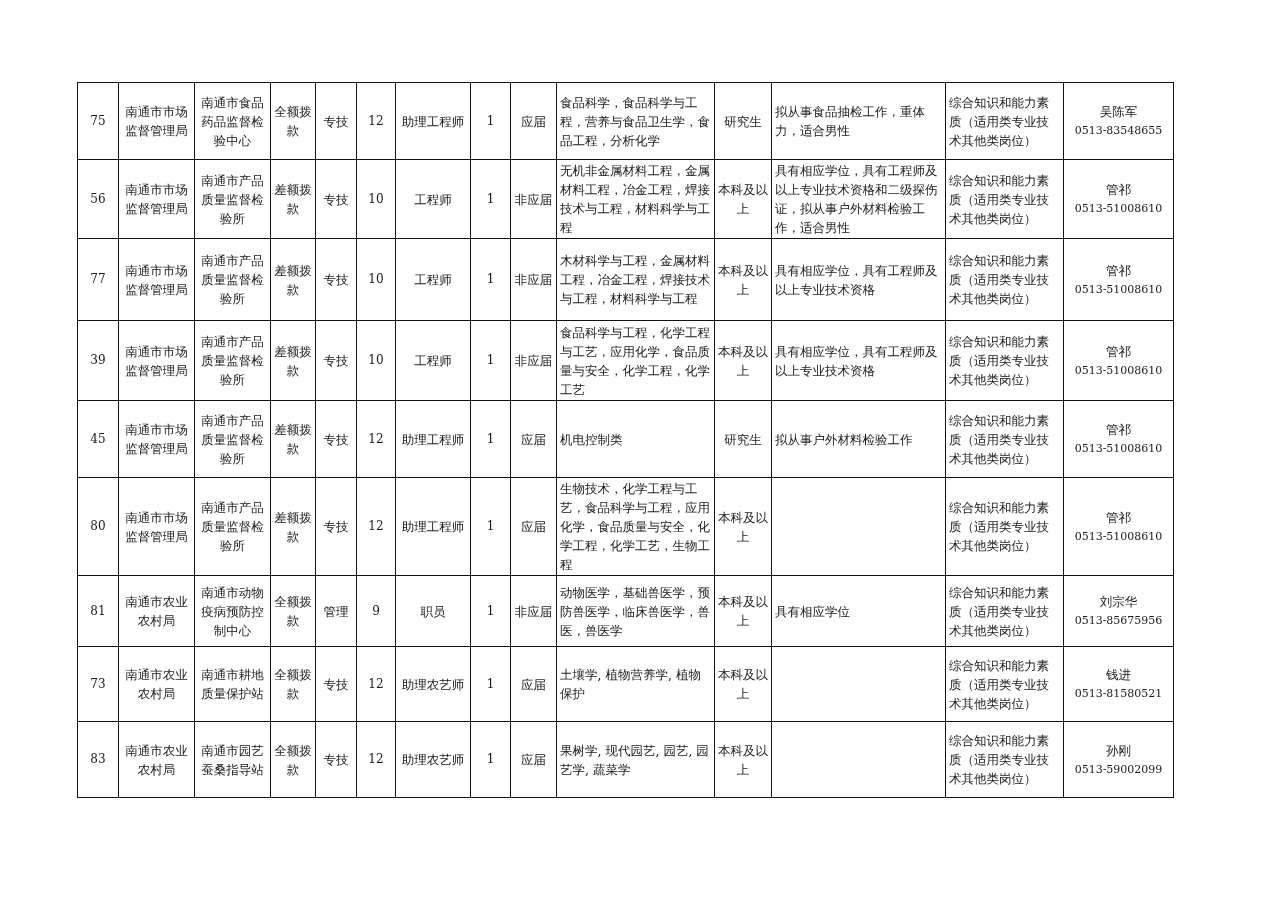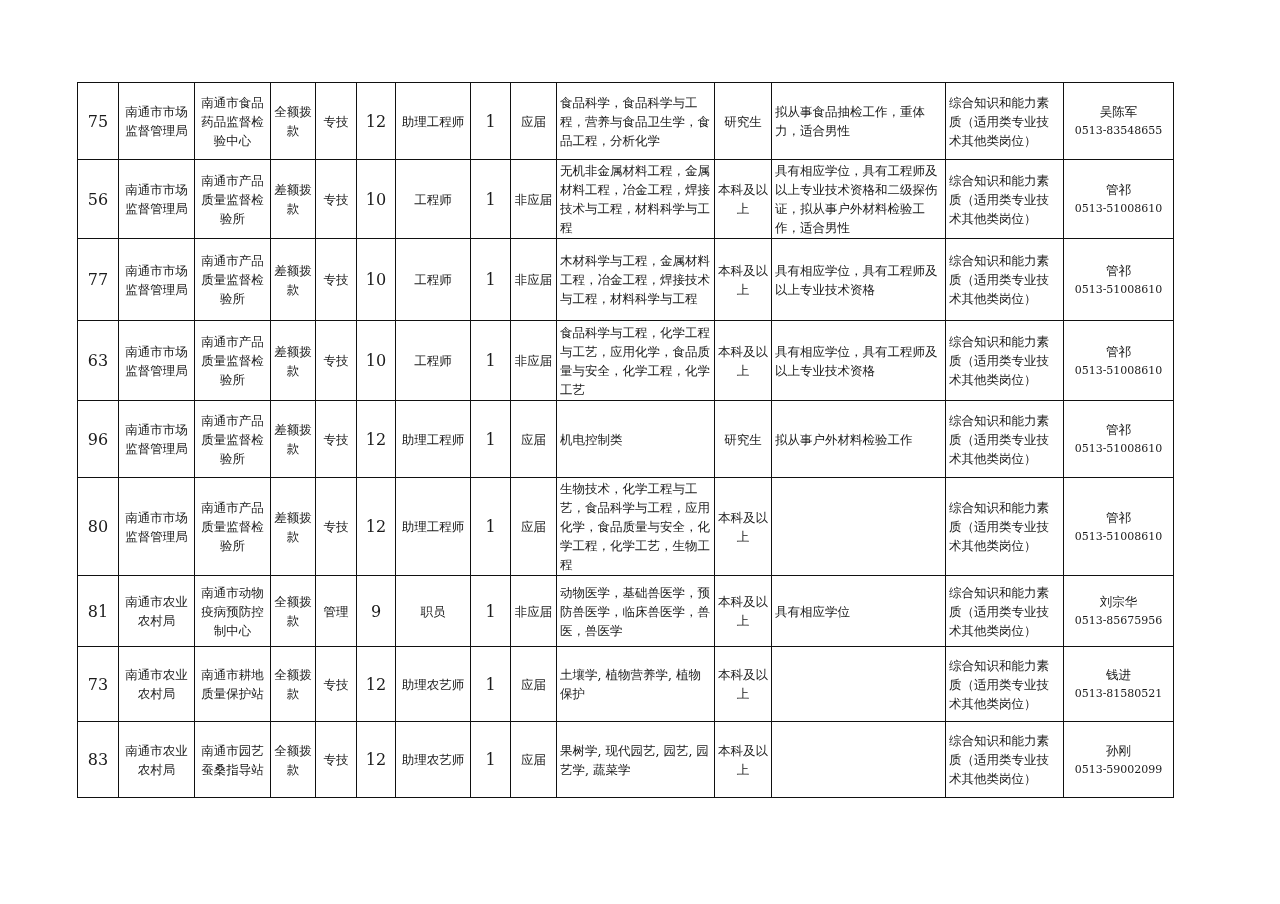--- a/index.html
+++ b/index.html
@@ -2,21 +2,21 @@
 <html><head>
 <meta charset="utf-8">
 <style>
   html, body { margin: 0; padding: 0; background: #ffffff; }
   body { width: 1280px; height: 904px; position: relative; overflow: hidden;
          font-family: "DejaVu Serif", "Liberation Serif", serif; color: #1a1a1a; }
   #sheet { position: absolute; left: 77px; top: 82px; border-collapse: collapse; table-layout: fixed; }
   #sheet td { border: 1.6px solid #111; padding: 1px 2px; font-size: 12.5px; line-height: 19px;
               text-align: center; vertical-align: middle; overflow: hidden; word-break: break-all; }
   #sheet td.left { text-align: left; padding-left: 3px; }
-  #sheet td.num { font-size: 16px; }
+  #sheet td.num { font-size: 12px; }
   .contact-name, .contact-phone { display: block; }
   .contact-phone { font-size: 11px; }
 </style>
 </head>
 <body>
 
 <table id="sheet">
   <colgroup>
     <col style="width:41px">
       <col style="width:76px">
@@ -88,41 +88,41 @@
     <td>本科及以上</td>
     <td class="left">具有相应学位，具有工程师及以上专业技术资格</td>
     <td class="left">综合知识和能力素质（适用类专业技术其他类岗位）</td>
     <td>
       <span class="contact-name">管祁</span>
       <span class="contact-phone">0513-51008610</span>
     </td>
   </tr>
 
   <tr style="height: 80px;">
-    <td class="num">63</td>
+    <td class="num">39</td>
     <td>南通市市场监督管理局</td>
     <td>南通市产品质量监督检验所</td>
     <td>差额拨款</td>
     <td>专技</td>
     <td class="num">10</td>
     <td>工程师</td>
     <td class="num">1</td>
     <td>非应届</td>
     <td class="left">食品科学与工程，化学工程与工艺，应用化学，食品质量与安全，化学工程，化学工艺</td>
     <td>本科及以上</td>
     <td class="left">具有相应学位，具有工程师及以上专业技术资格</td>
     <td class="left">综合知识和能力素质（适用类专业技术其他类岗位）</td>
     <td>
       <span class="contact-name">管祁</span>
       <span class="contact-phone">0513-51008610</span>
     </td>
   </tr>
 
   <tr style="height: 77px;">
-    <td class="num">96</td>
+    <td class="num">45</td>
     <td>南通市市场监督管理局</td>
     <td>南通市产品质量监督检验所</td>
     <td>差额拨款</td>
     <td>专技</td>
     <td class="num">12</td>
     <td>助理工程师</td>
     <td class="num">1</td>
     <td>应届</td>
     <td class="left">机电控制类</td>
     <td>研究生</td>

